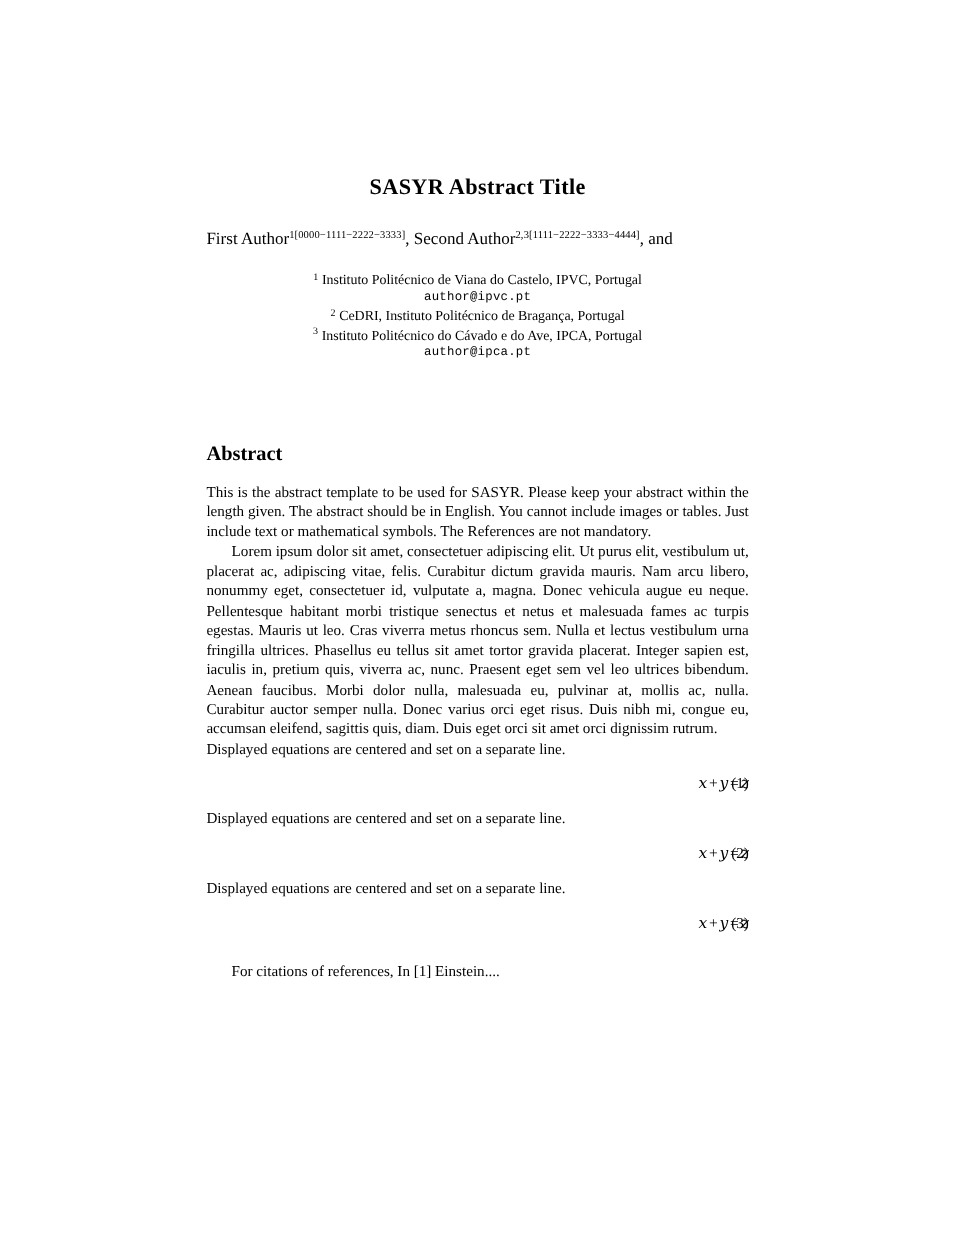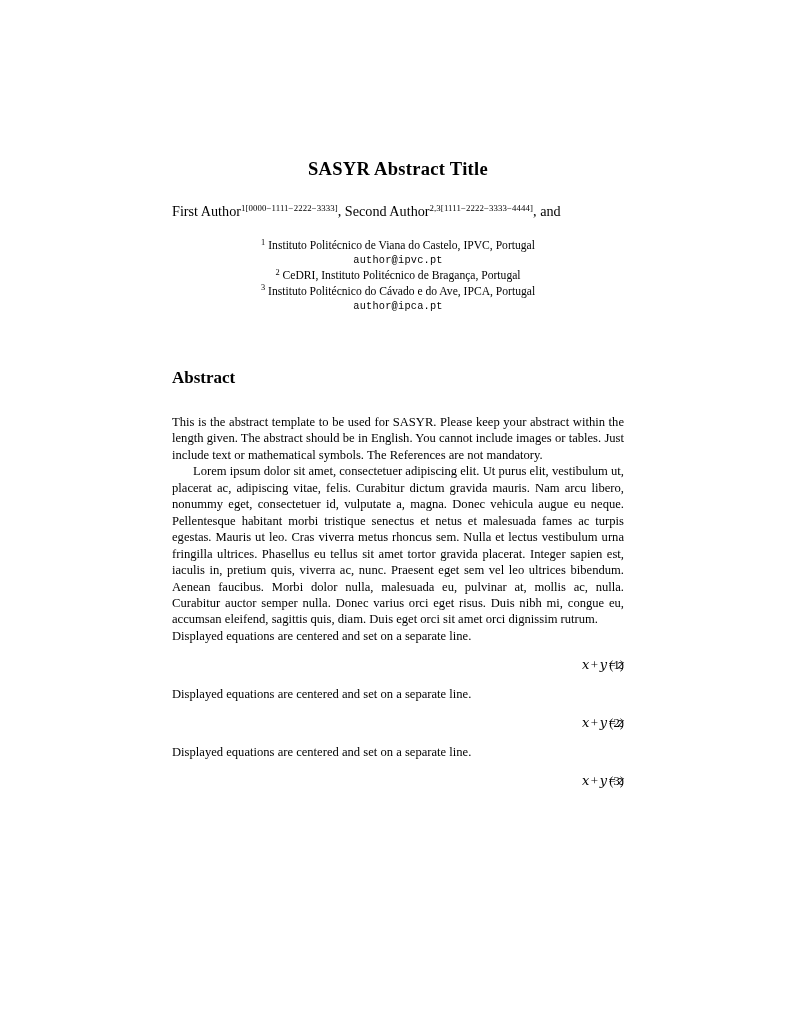--- a/index.html
+++ b/index.html
@@ -22,21 +22,20 @@
     height: 1028px;
     background: #ffffff;
     overflow: hidden;
   }
   
   .column {
     position: absolute;
     left: 172px;
     top: 0;
     width: 452px;
-    margin-top: 12px;
   }
 
   .doc-title {
     margin: 0;
     padding: 0;
     font-size: 18.5px;
     font-weight: bold;
     text-align: center;
     letter-spacing: 0.3px;
     line-height: 1.2;
@@ -195,19 +194,20 @@
 
     <p class="body-text">Displayed equations are centered and set on a separate line.</p>
 
     <div class="equation-row">
       <div class="equation-body"><span class="mvar">x</span><span class="mop">+</span><span class="mvar">y</span><span class="mop">=</span><span class="mvar">z</span></div>
       <div class="equation-number">(3)</div>
     </div>
 
     <div class="spacer-sm"></div>
 
+    <p class="body-text indent">For citations of references, In [1] Einstein....</p>
 
     <div class="spacer-sm"></div>
 
 
   </div>
 
 </div>
 
 </body></html>

